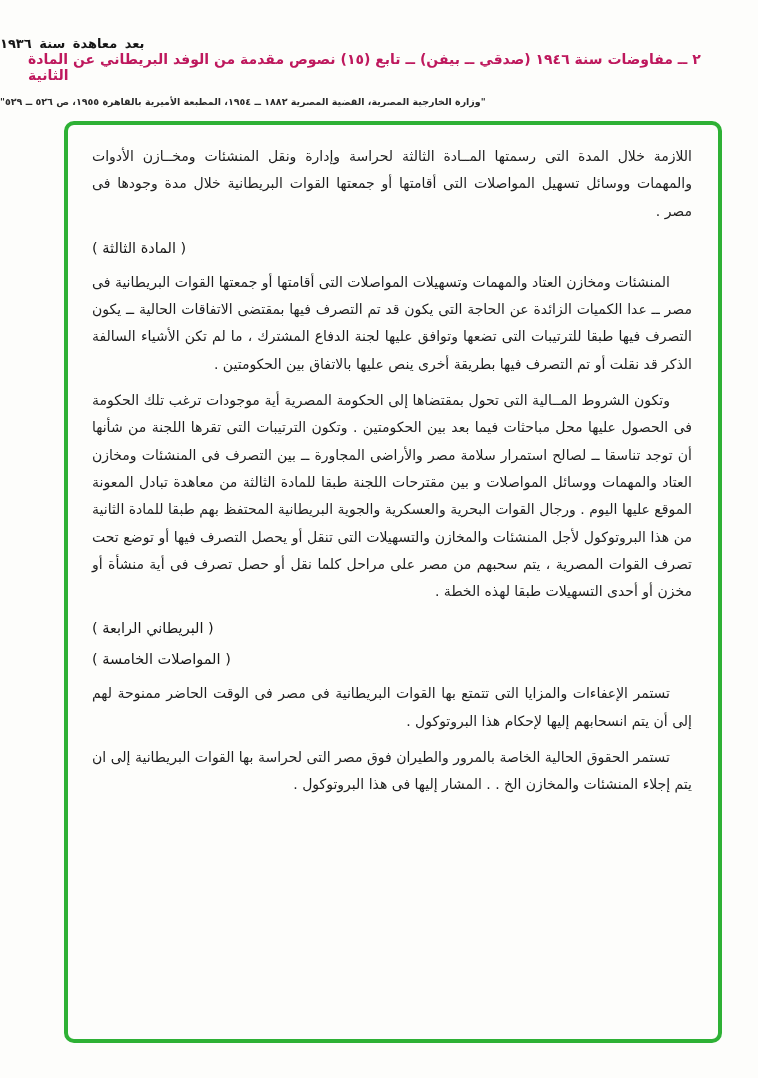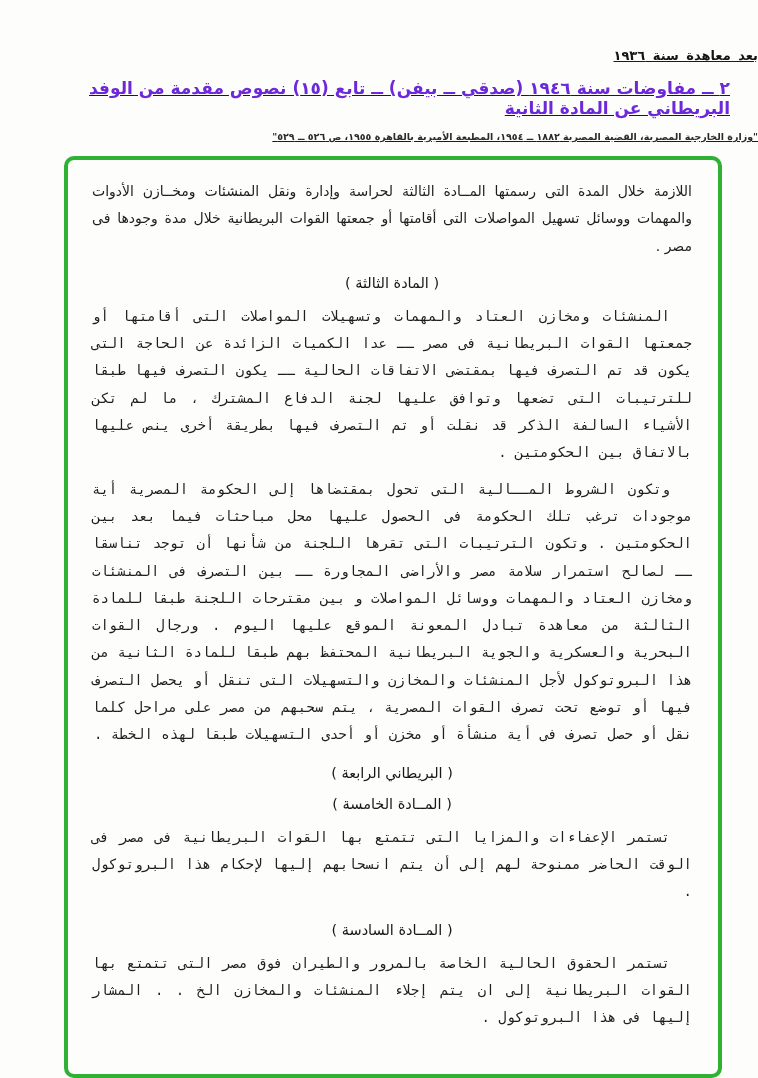--- a/index.html
+++ b/index.html
@@ -8,37 +8,35 @@
     position: relative;
     width: 758px;
     height: 1078px;
     margin: 0 auto;
     background: #fdfdfb;
     overflow: hidden;
     font-family: "DejaVu Sans", sans-serif;
     color: #1c1c1c;
   }
   .page-header {
-    text-align: right;
-    padding-top: 48px;
+    text-align: left;
+    padding-top: 36px;
     direction: rtl;
-    text-decoration: underline;
   }
   .top-title {
     font-size: 13px;
     font-weight: bold;
     word-spacing: 3px;
     color: #151515;
   }
   .doc-heading {
-    font-size: 17px;
+    font-size: 14px;
     font-weight: bold;
-    margin-top: 15px;
     padding: 0 28px;
-    color: #6d28d9;
+    color: #be185d;
   }
   .source-line {
     font-size: 9.5px;
     font-weight: bold;
     margin-top: 13px;
     color: #2a2a2a;
   }
   .content-frame {
     margin: 14px 36px 0 64px;
     height: 922px;
@@ -49,23 +47,23 @@
     overflow: hidden;
     background: #fdfdfb;
   }
   .para {
     font-size: 14px;
     line-height: 1.95;
     text-align: justify;
     margin-bottom: 9px;
     color: #1e1e1e;
   }
-  .para.indent { text-indent: 22px; font-family: Liberation Mono, monospace; }
+  .para.indent { text-indent: 22px; }
   .article-heading {
-    text-align: center;
+    text-align: left;
     font-size: 14.5px;
     margin: 15px 0 13px;
     color: #171717;
     letter-spacing: 0.5px;
   }
 </style>
 </head>
 <body>
 
 <div class="page">
@@ -81,22 +79,21 @@
 
     <div class="article-heading">( المادة الثالثة )</div>
 
     <p class="para indent">المنشئات ومخازن العتاد والمهمات وتسهيلات المواصلات التى أقامتها أو جمعتها القوات البريطانية فى مصر ــ عدا الكميات الزائدة عن الحاجة التى يكون قد تم التصرف فيها بمقتضى الاتفاقات الحالية ــ يكون التصرف فيها طبقا للترتيبات التى تضعها وتوافق عليها لجنة الدفاع المشترك ، ما لم تكن الأشياء السالفة الذكر قد نقلت أو تم التصرف فيها بطريقة أخرى ينص عليها بالاتفاق بين الحكومتين .</p>
 
     <p class="para indent">وتكون الشروط المــالية التى تحول بمقتضاها إلى الحكومة المصرية أية موجودات ترغب تلك الحكومة فى الحصول عليها محل مباحثات فيما بعد بين الحكومتين . وتكون الترتيبات التى تقرها اللجنة من شأنها أن توجد تناسقا ــ لصالح استمرار سلامة مصر والأراضى المجاورة ــ بين التصرف فى المنشئات ومخازن العتاد والمهمات ووسائل المواصلات و بين مقترحات اللجنة طبقا للمادة الثالثة من معاهدة تبادل المعونة الموقع عليها اليوم . ورجال القوات البحرية والعسكرية والجوية البريطانية المحتفظ بهم طبقا للمادة الثانية من هذا البروتوكول لأجل المنشئات والمخازن والتسهيلات التى تنقل أو يحصل التصرف فيها أو توضع تحت تصرف القوات المصرية ، يتم سحبهم من مصر على مراحل كلما نقل أو حصل تصرف فى أية منشأة أو مخزن أو أحدى التسهيلات طبقا لهذه الخطة .</p>
 
     <div class="article-heading">( البريطاني الرابعة )</div>
 
 
-    <div class="article-heading">( المــادة الخامسة )</div>
+    <div class="article-heading">( المواصلات الخامسة )</div>
 
     <p class="para indent">تستمر الإعفاءات والمزايا التى تتمتع بها القوات البريطانية فى مصر فى الوقت الحاضر ممنوحة لهم إلى أن يتم انسحابهم إليها لإحكام هذا البروتوكول .</p>
 
-    <div class="article-heading">( المــادة السادسة )</div>
 
-    <p class="para indent">تستمر الحقوق الحالية الخاصة بالمرور والطيران فوق مصر التى تتمتع بها القوات البريطانية إلى ان يتم إجلاء المنشئات والمخازن الخ . . المشار إليها فى هذا البروتوكول .</p>
+    <p class="para indent">تستمر الحقوق الحالية الخاصة بالمرور والطيران فوق مصر التى لحراسة بها القوات البريطانية إلى ان يتم إجلاء المنشئات والمخازن الخ . . المشار إليها فى هذا البروتوكول .</p>
   </main>
 
 </div>
 
 </body></html>

